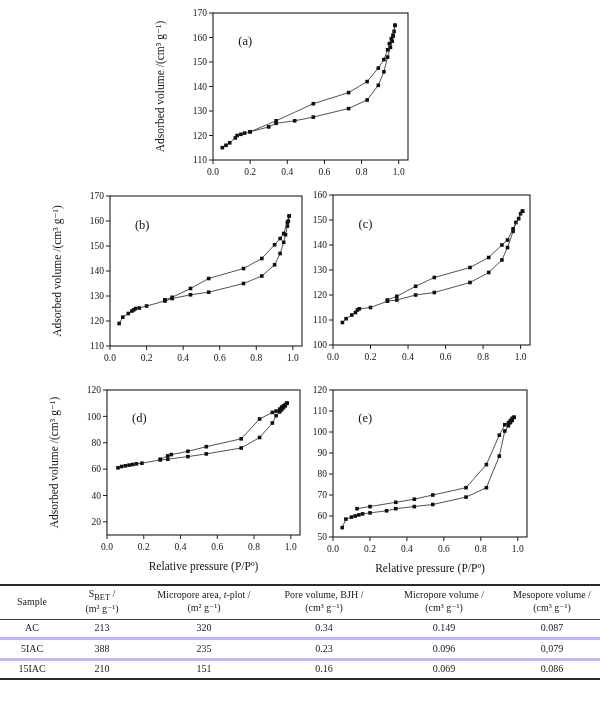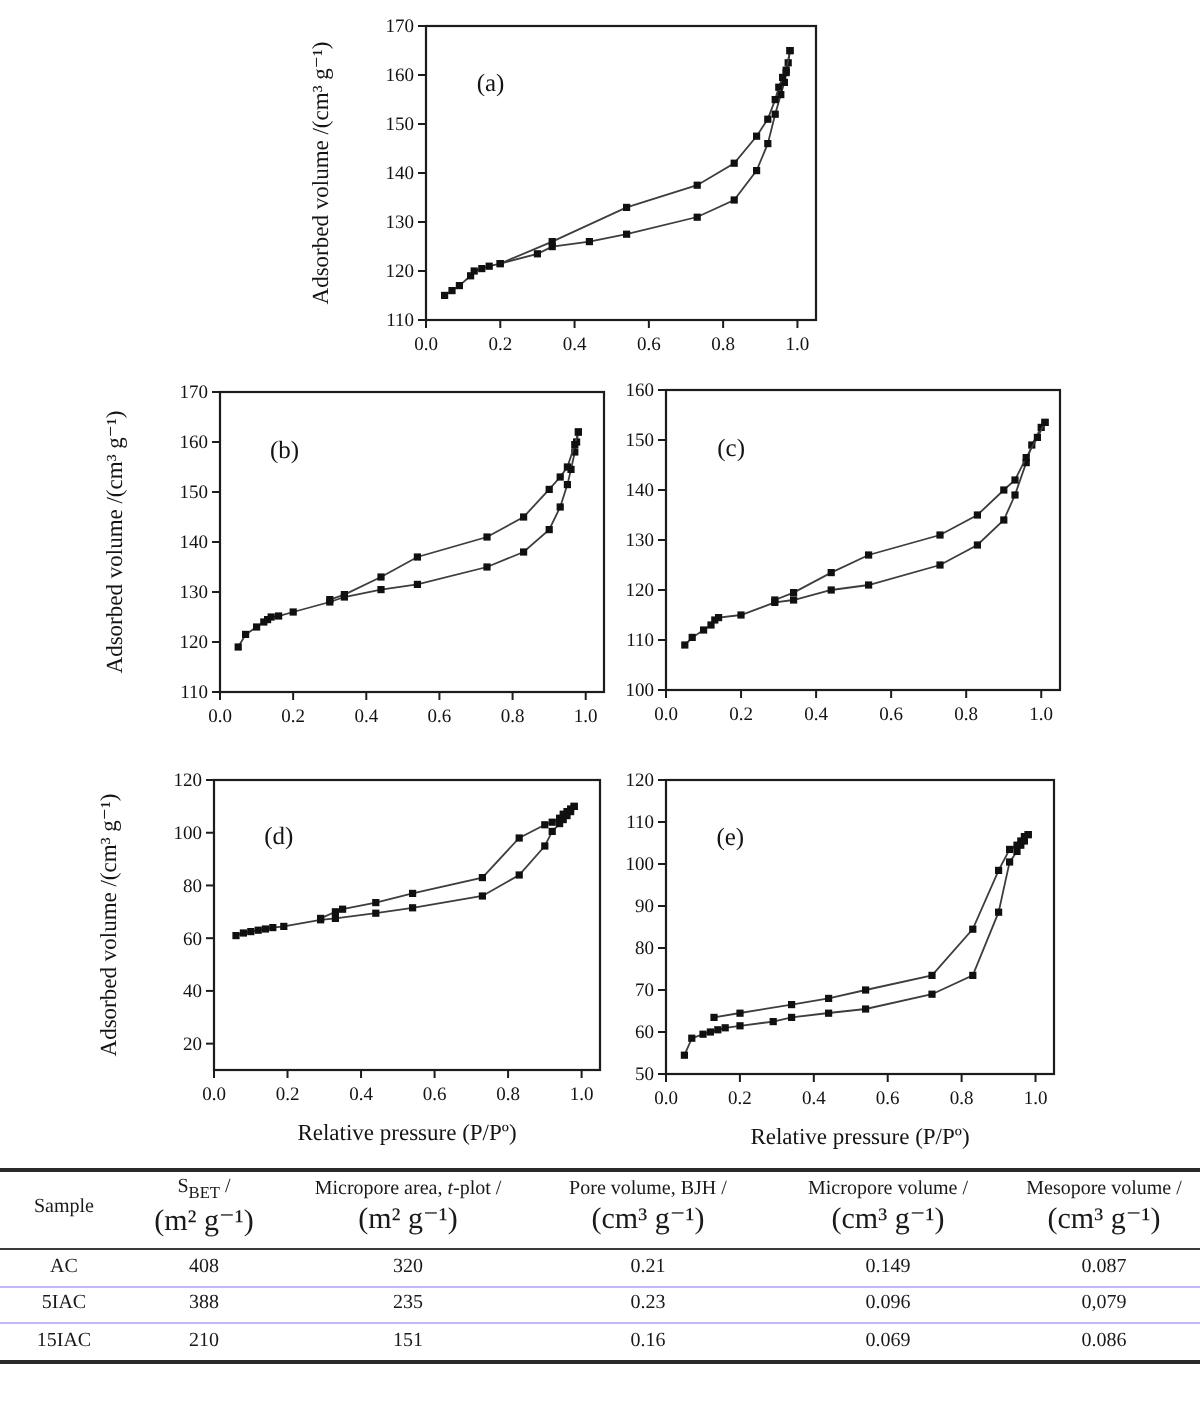--- a/index.html
+++ b/index.html
@@ -21,24 +21,24 @@
     width:100%;border-collapse:collapse;table-layout:fixed;
     font-size:10px;line-height:1.25;
     border-top:2px solid #2a2a2a;border-bottom:2px solid #2a2a2a;
   }
   table.results th{
     font-weight:normal;vertical-align:middle;
     padding:2px 2px 3px 2px;border-bottom:1.2px solid #3a3a3a;
   }
   table.results th.first, table.results td.first{text-align:center;padding-left:6px;}
   table.results td{
-    text-align:center;padding:2.5px 2px;border-bottom:1px solid #c4b5fd;
+    text-align:center;padding:2.5px 2px;border-bottom:3px solid #c4b5fd;
   }
   table.results tr:last-child td{border-bottom:none;}
-  .unit{font-size:15px;}
+  .unit{font-size:10px;}
   col.c0{width:10%;} col.c1{width:14%;} col.c2{width:20%;}
   col.c3{width:20%;} col.c4{width:20%;} col.c5{width:16%;}
 </style>
 </head>
 <body>
 
 <div class="chart" id="chart-a"><svg width="272" height="182" viewBox="0 0 272 182">
       <rect x="64" y="9" width="195" height="147" fill="none" stroke="#1c1c1c" stroke-width="1.1"></rect>
       <g>
         <line x1="64" y1="156" x2="64" y2="160" stroke="#1c1c1c" stroke-width="1"></line>
@@ -437,23 +437,23 @@
         </th>
         <th>
           <span>Mesopore volume /</span><br>
           <span class="unit">(cm³ g⁻¹)</span>
         </th>
       </tr>
     </thead>
     <tbody>
         <tr>
           <td class="first">AC</td>
-          <td>408</td>
+          <td>213</td>
           <td>320</td>
-          <td>0.21</td>
+          <td>0.34</td>
           <td>0.149</td>
           <td>0.087</td>
         </tr>
         <tr>
           <td class="first">5IAC</td>
           <td>388</td>
           <td>235</td>
           <td>0.23</td>
           <td>0.096</td>
           <td>0,079</td>

